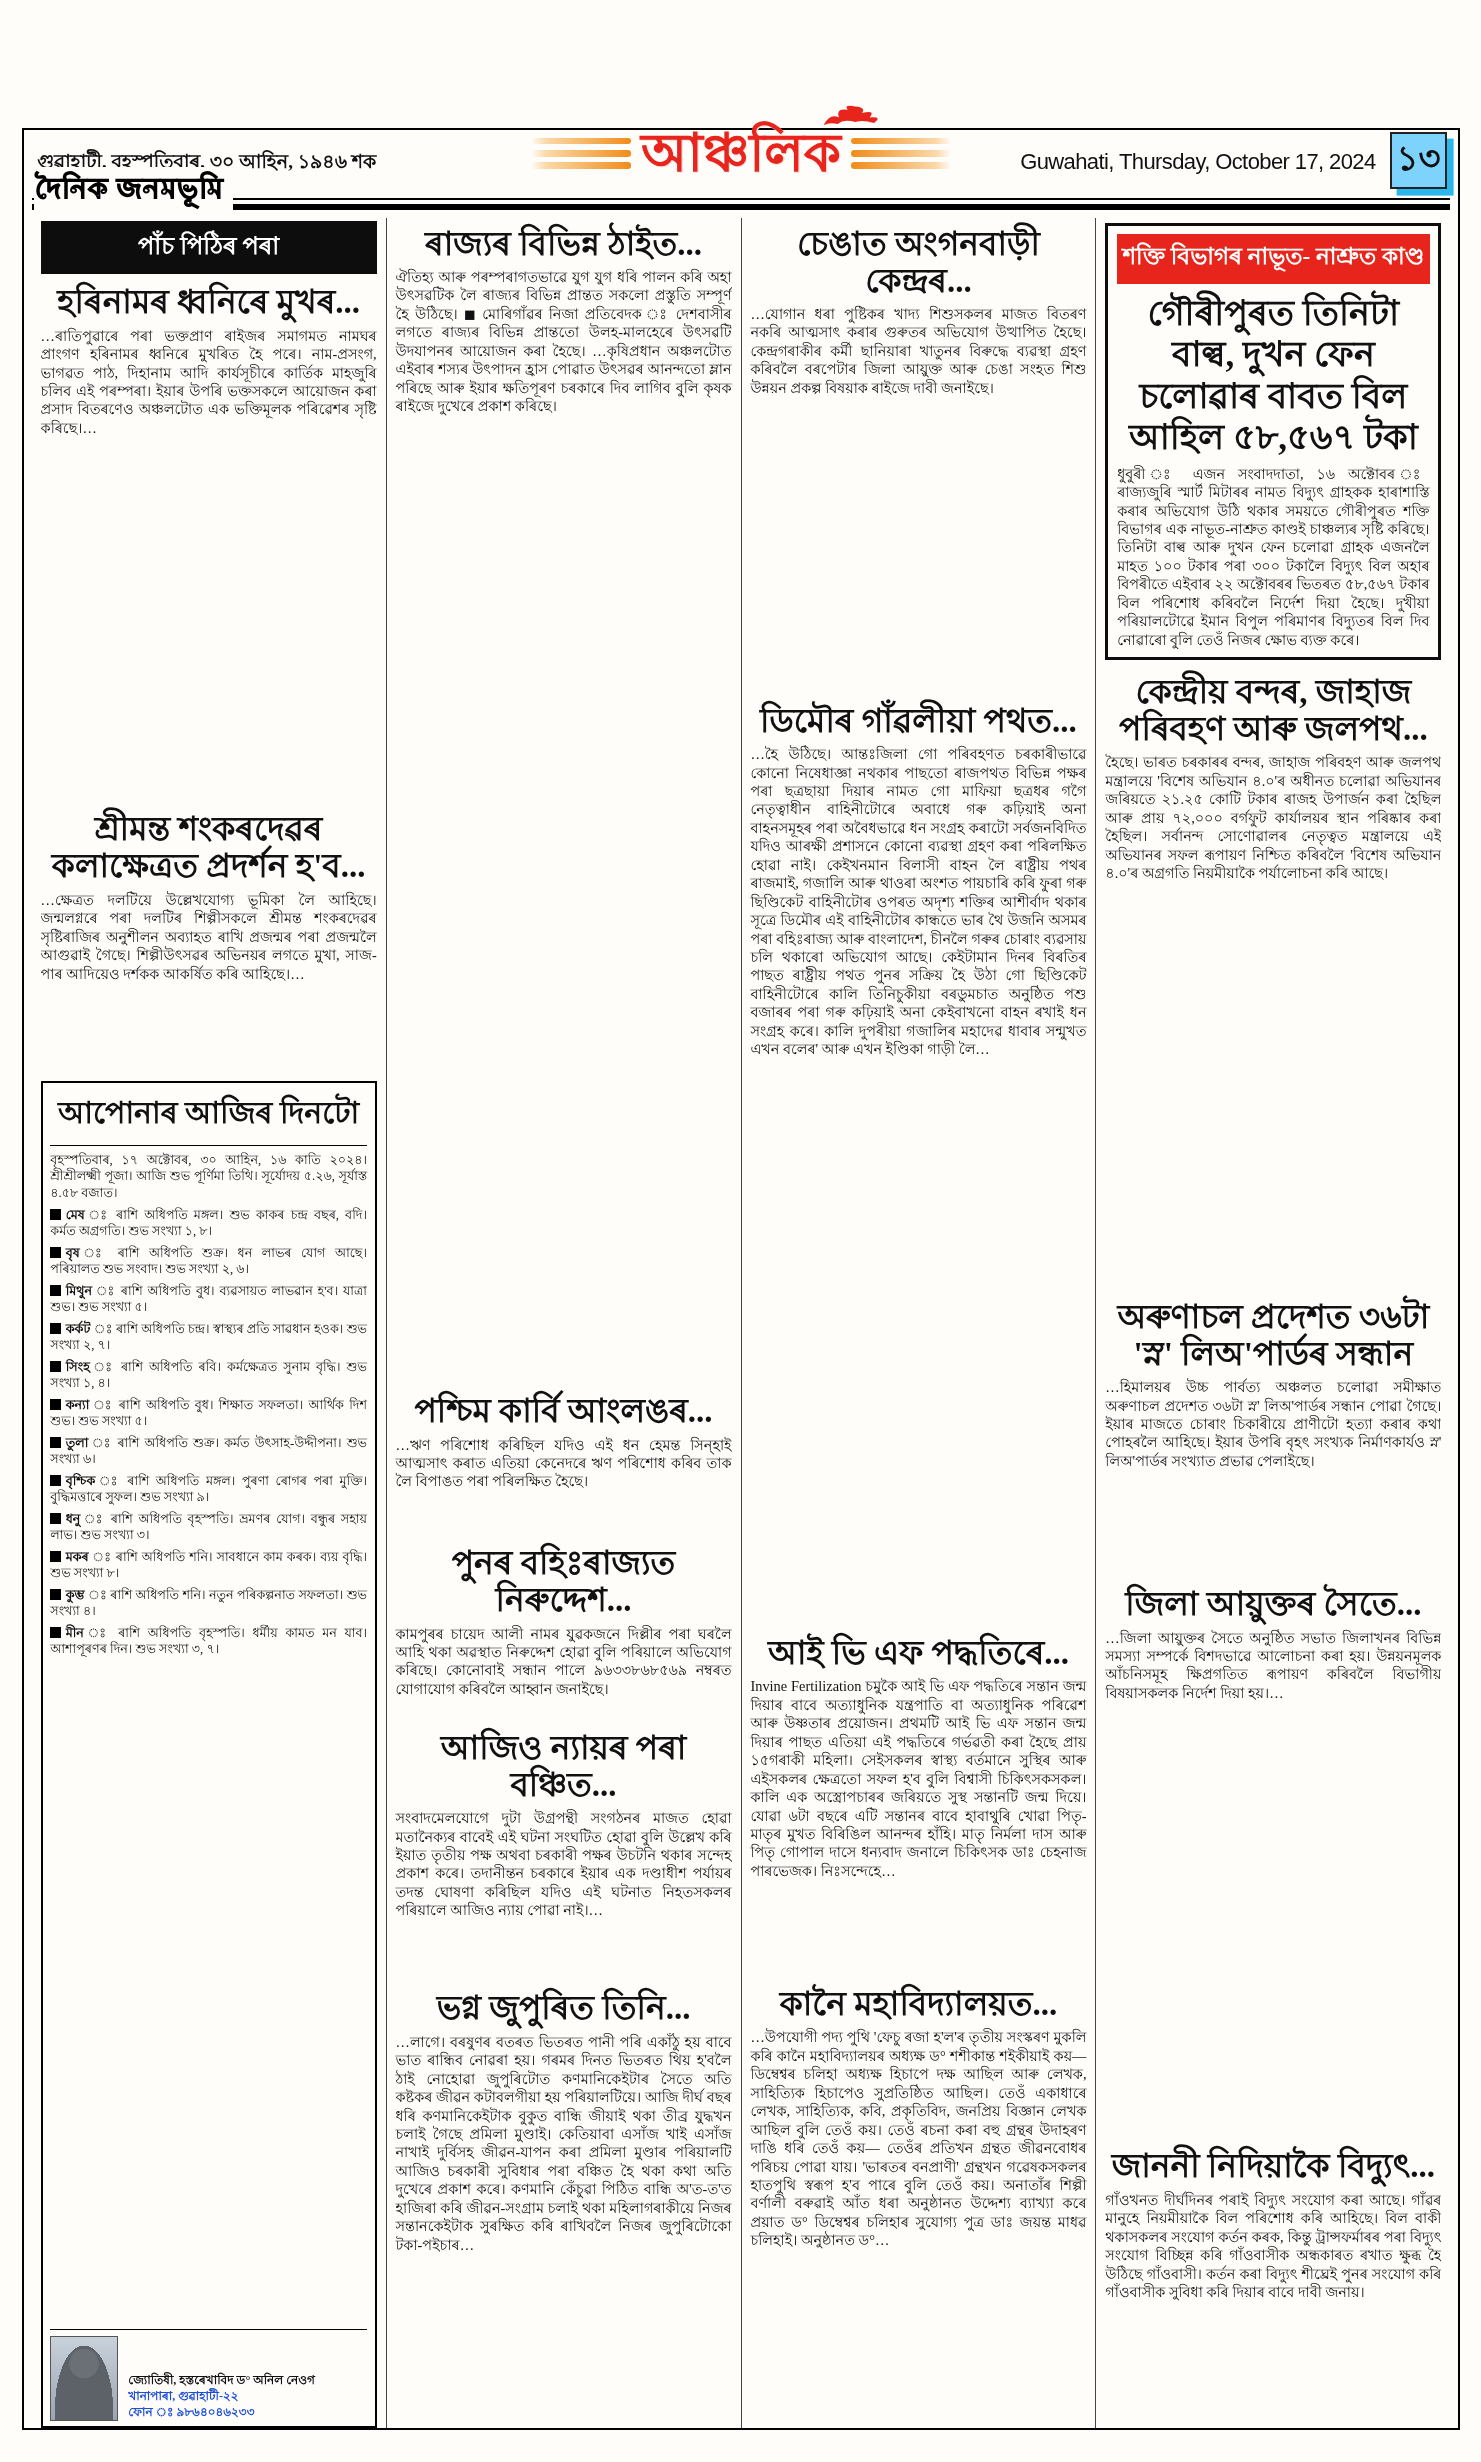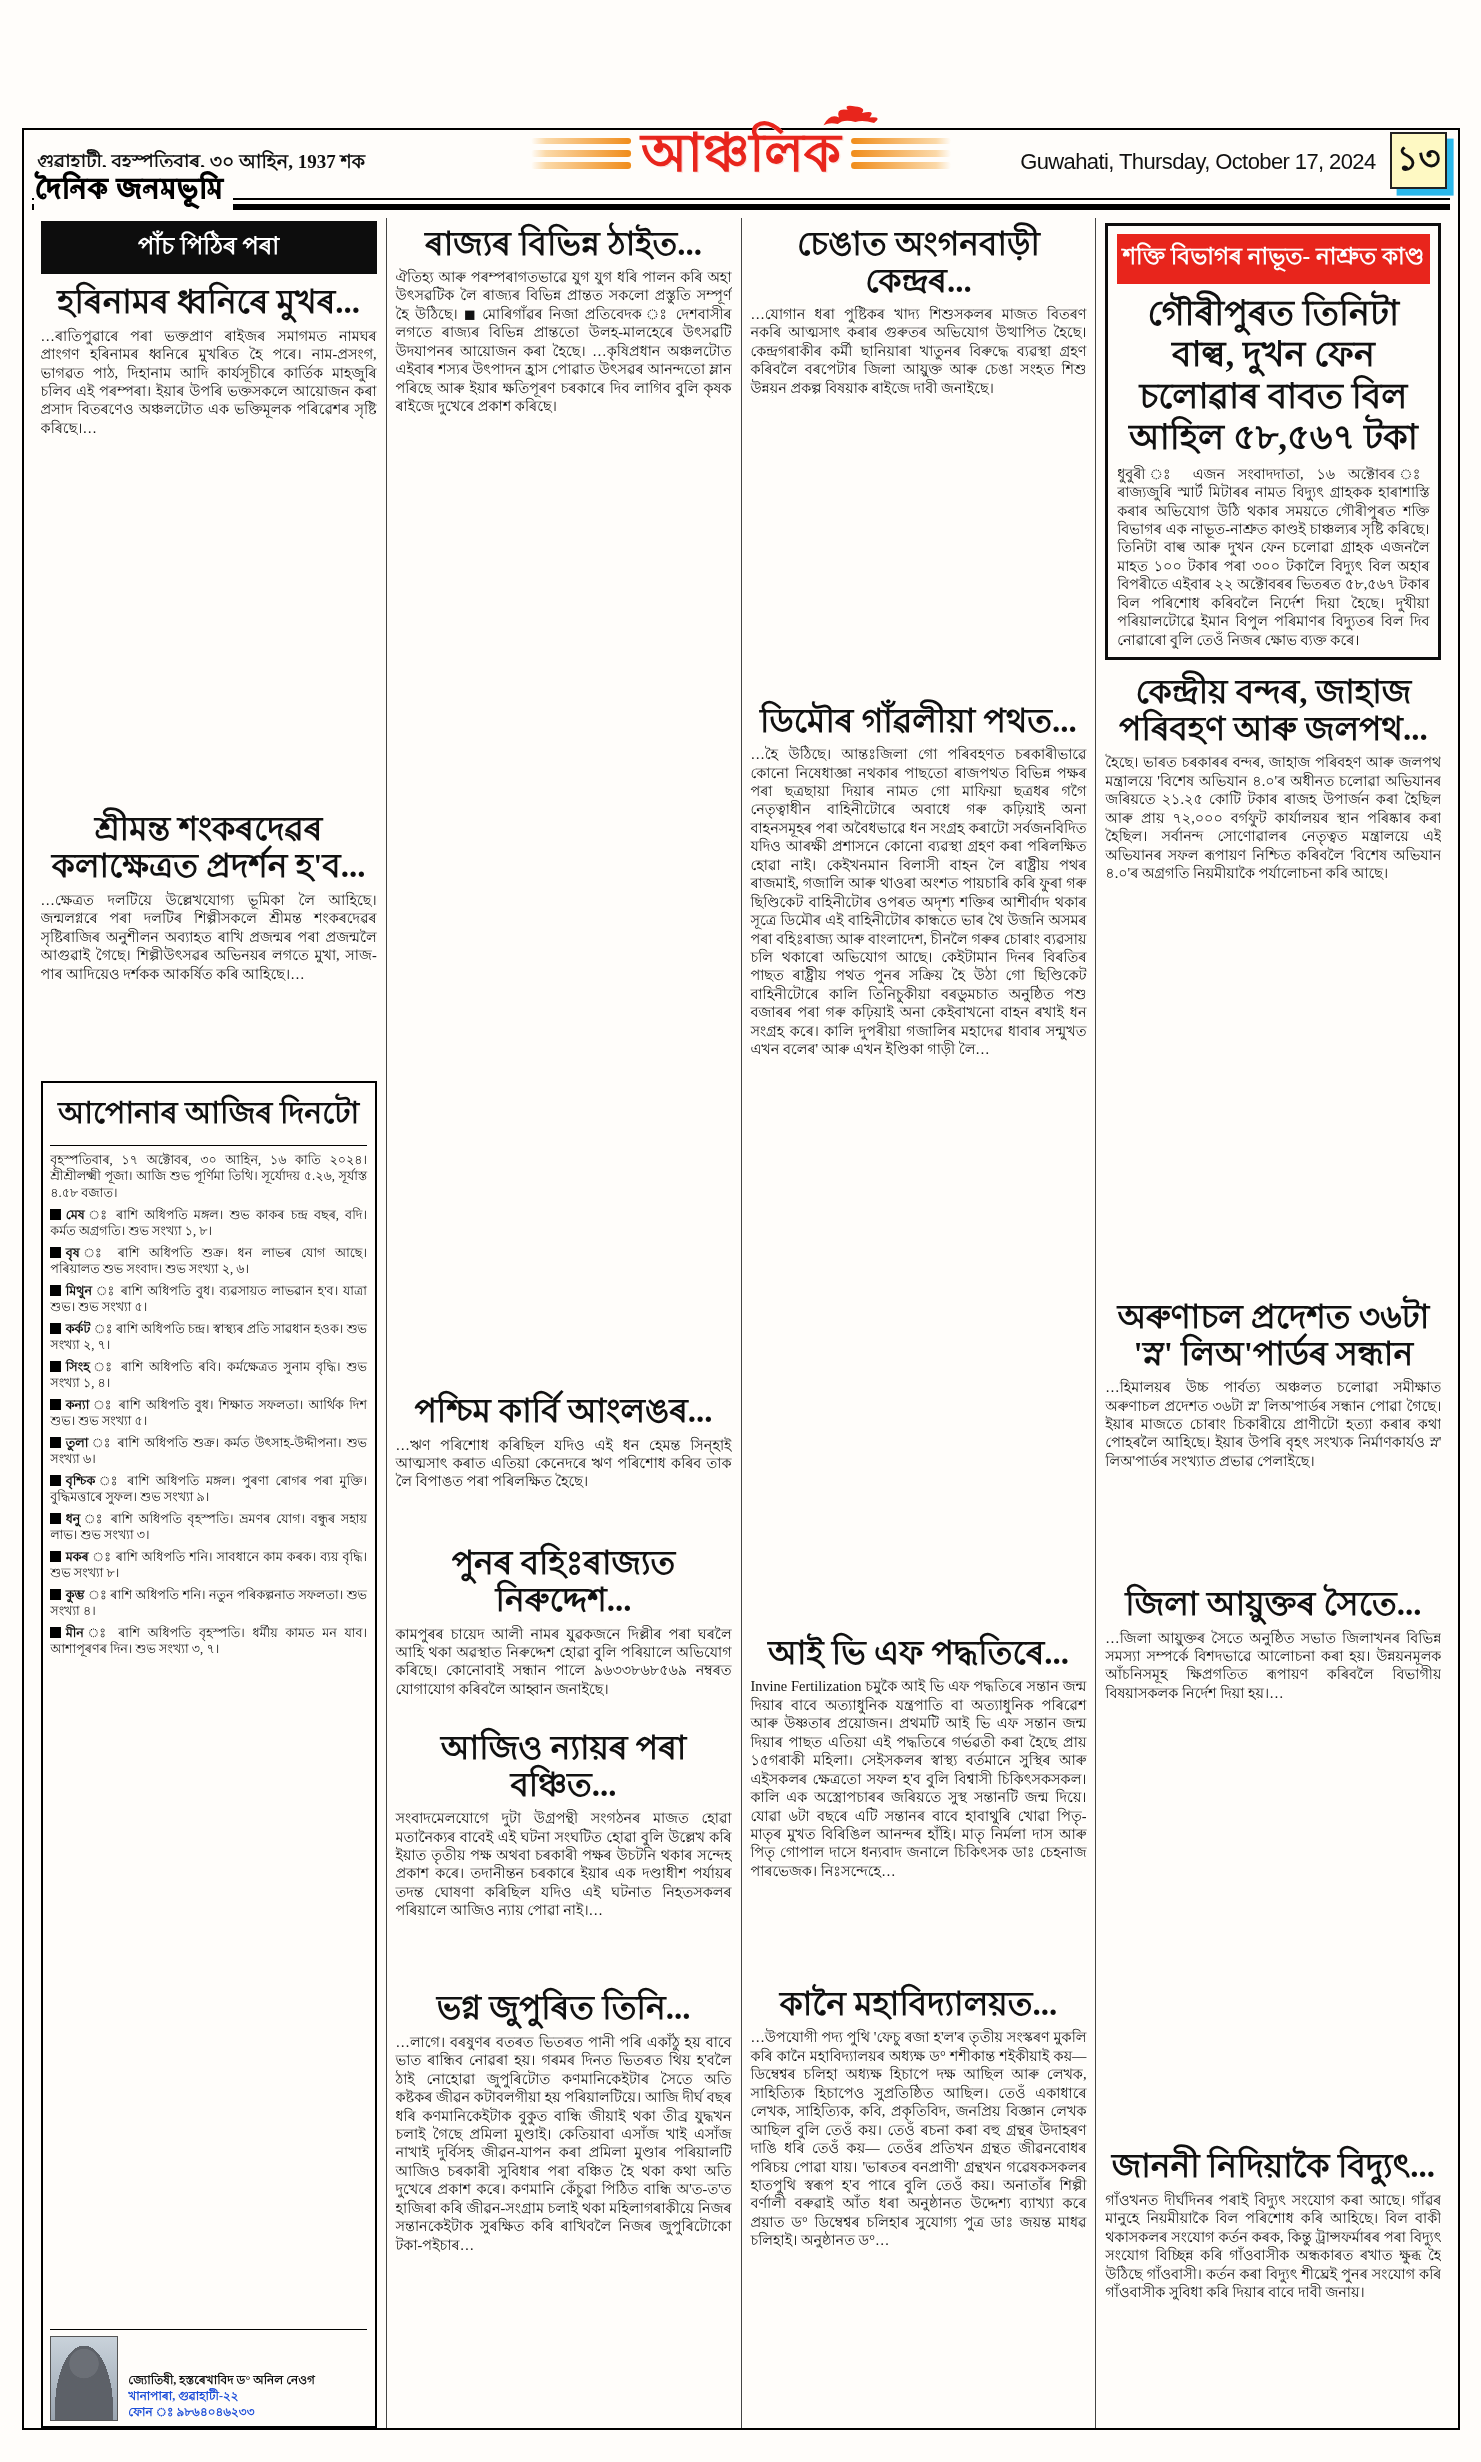--- a/index.html
+++ b/index.html
@@ -5,21 +5,21 @@
   html,body{margin:0;padding:0;background:#e9e9e4;}
   .page{position:relative;width:1482px;height:2462px;background:#fffdfa;margin:0 auto;overflow:hidden;
         font-family:"Liberation Serif","DejaVu Serif",serif;color:#111;}
   .frame{position:absolute;left:22px;top:128px;right:22px;bottom:32px;border:2.2px solid #000;
          display:flex;flex-direction:column;padding:0 7.7px;box-sizing:border-box;}
   
   .hdr{position:relative;height:65px;flex:0 0 auto;display:flex;align-items:center;justify-content:space-between;}
   .hdr-left{font-weight:bold;font-size:19px;padding-left:5.5px;}
   .hdr-right{display:flex;align-items:center;gap:14.4px;padding-right:3.3px;}
   .hdr-date-en{font-family:"Liberation Sans","DejaVu Sans",sans-serif;font-weight:normal;font-size:22px;letter-spacing:-0.6px;}
-  .page-badge{width:53px;height:53px;border:2.2px solid #222;background:#fef9c3;display:flex;align-items:center;justify-content:center;
+  .page-badge{width:53px;height:53px;border:2.2px solid #222;background:#7dd3fc;display:flex;align-items:center;justify-content:center;
               font-size:34px;font-weight:bold;box-shadow:6.6px 6.6px 0 #2bb7ea;margin-bottom:3.3px;}
   .masthead{position:absolute;left:50%;top:-3.3px;transform:translateX(-50%);display:flex;align-items:center;gap:10px;}
   .speed{display:flex;flex-direction:column;gap:5.5px;}
   .speed i{display:block;height:6.6px;width:100px;border-radius:3.3px;}
   .speed.l i{background:linear-gradient(to left,#f08c1a,#fbd9a8 85%,transparent);}
   .speed.r i{background:linear-gradient(to right,#f08c1a,#fbd9a8 85%,transparent);}
   .mast-word{position:relative;color:#e8251c;font-weight:bold;font-size:53px;line-height:1;
              text-shadow:1.1px 1.1px 0 #fbe0dc;white-space:nowrap;}
   .mast-flame{position:absolute;right:66px;top:-24px;}
   .paper-name{position:absolute;left:2.2px;bottom:-19px;background:#fffdfa;padding:0 8.9px 0 1.1px;font-weight:bold;font-size:28px;
@@ -56,21 +56,21 @@
   .credit{font-size:12px;line-height:1.35;font-weight:bold;}
   .muted{color:#1d4ed8;}
 </style>
 </head>
 <body>
 
 <div class="page">
   <div class="frame">
 
     <div class="hdr">
-      <div class="hdr-left">গুৱাহাটী, বৃহস্পতিবাৰ, ৩০ আহিন, 1937 শক</div>
+      <div class="hdr-left">গুৱাহাটী, বৃহস্পতিবাৰ, ৩০ আহিন, ১৯৪৬ শক</div>
 
       <div class="masthead">
         <span class="speed l">
             <i></i>
             <i></i>
             <i></i>
           </span>
         <span class="mast-word">আঞ্চলিক</span>
         <span class="mast-flame">
           <svg width="66" height="29" viewBox="0 0 120 52">

